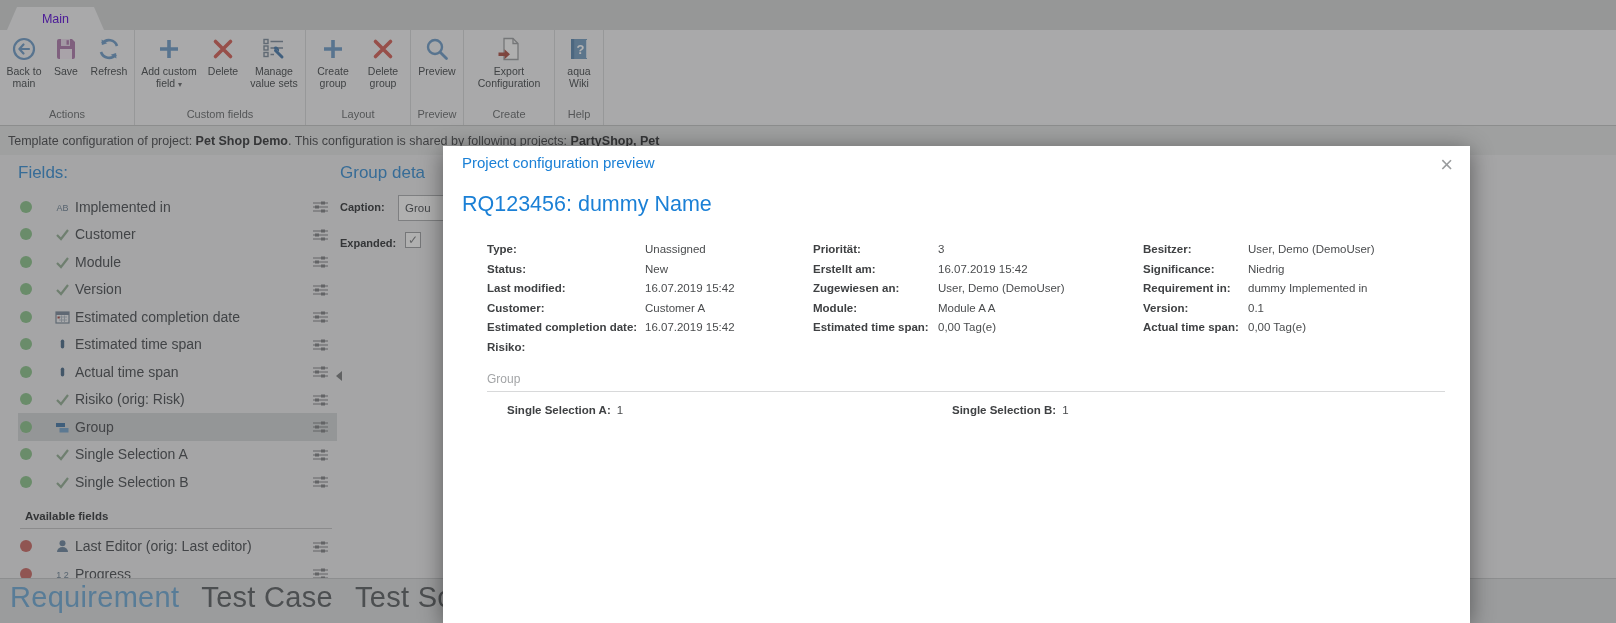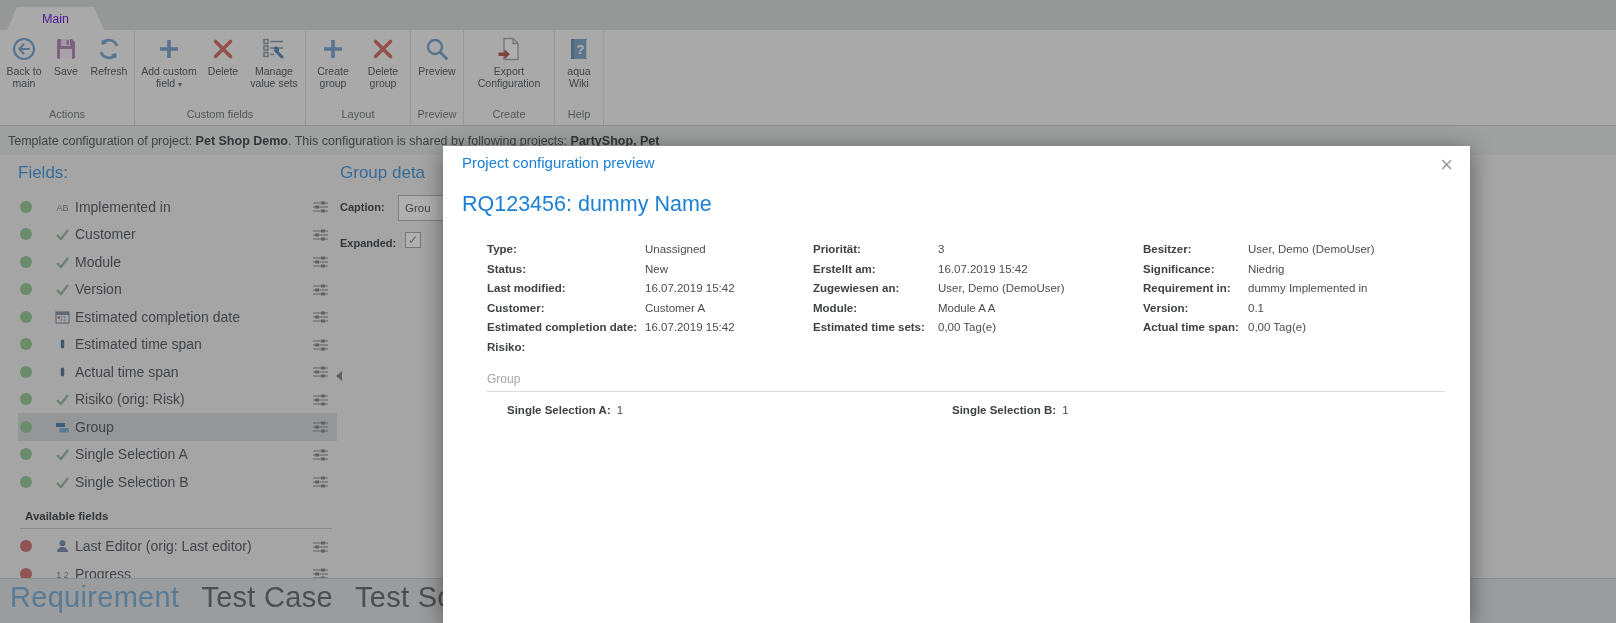--- a/index.html
+++ b/index.html
@@ -598,21 +598,21 @@
         <span class="mlabel">Requirement in:</span>
         <span class="mvalue">dummy Implemented in</span>
       <span class="mlabel">Customer:</span>
         <span class="mvalue">Customer A</span>
         <span class="mlabel">Module:</span>
         <span class="mvalue">Module A A</span>
         <span class="mlabel">Version:</span>
         <span class="mvalue">0.1</span>
       <span class="mlabel">Estimated completion date:</span>
         <span class="mvalue">16.07.2019 15:42</span>
-        <span class="mlabel">Estimated time sets:</span>
+        <span class="mlabel">Estimated time span:</span>
         <span class="mvalue">0,00 Tag(e)</span>
         <span class="mlabel">Actual time span:</span>
         <span class="mvalue">0,00 Tag(e)</span>
       <span class="mlabel">Risiko:</span>
         <span class="mvalue"></span>
         <span class="mlabel"></span>
         <span class="mvalue"></span>
         <span class="mlabel"></span>
         <span class="mvalue"></span>
     </div>

